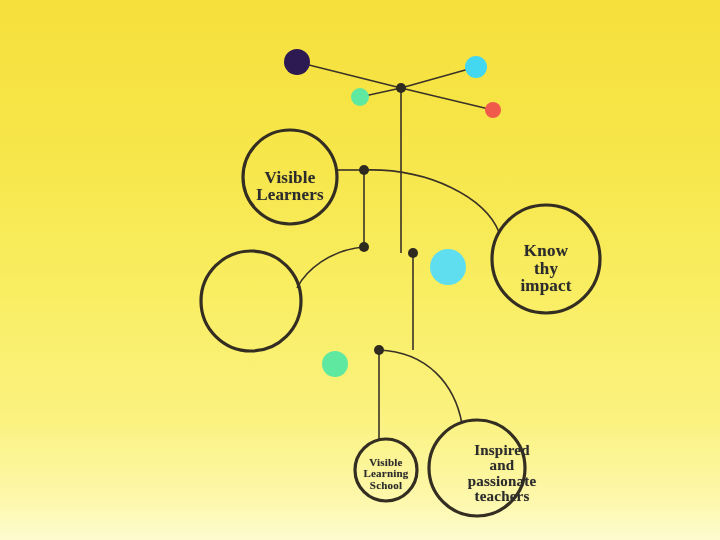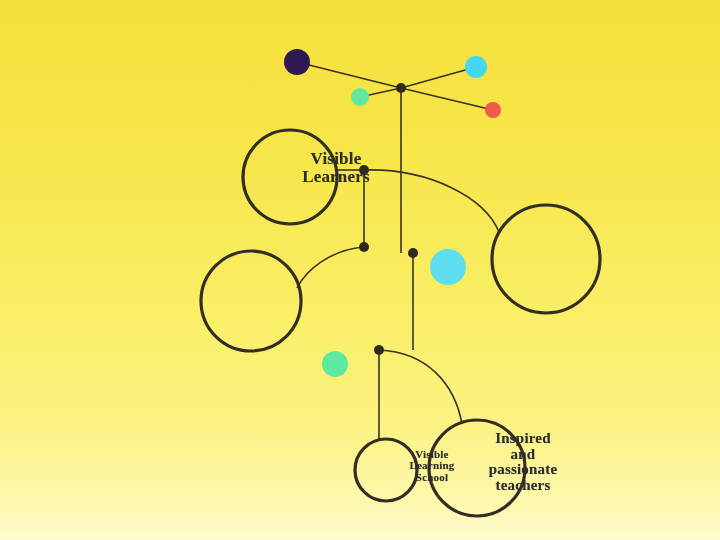--- a/index.html
+++ b/index.html
@@ -21,31 +21,30 @@
   #diagram-svg {
     position: absolute;
     left: 0;
     top: 0;
     width: 720px;
     height: 540px;
   }
   .node-label {
     position: absolute;
     display: flex;
-    align-items: flex-start;
+    align-items: flex-end;
     justify-content: center;
     text-align: center;
     color: #2c2c2c;
     font-weight: bold;
     font-family: "Liberation Serif", serif;
     line-height: 1.04;
     pointer-events: none;
     letter-spacing: 0.2px;
     text-shadow: 0 0 1px rgba(60,60,60,0.35);
-    margin-left: 46px;
   }
   .lbl-visible-learners { font-size: 17px; }
   .lbl-know-thy-impact  { font-size: 17px; }
   .lbl-effective-feedback { font-size: 17px; }
   .lbl-inspired { font-size: 15px; }
   .lbl-vls { font-size: 11px; }
 </style>
 </head>
 <body>
 
@@ -96,23 +95,26 @@
       <circle cx="493" cy="110" r="8" fill="#f05a4b"></circle>
       <circle cx="448" cy="267" r="18" fill="#5fdef0"></circle>
       <circle cx="335" cy="364" r="13" fill="#5fe8a0"></circle>
     </g>
   </svg>
 
   <div class="node-label lbl-visible-learners" style="left:243px; top:150px; width:94px; height:54px;">
     <span>Visible<br>Learners</span>
   </div>
 
+  <div class="node-label lbl-know-thy-impact" style="left:499px; top:223px; width:94px; height:72px;">
+    <span>Know<br>thy<br>impact</span>
+  </div>
 
 
-  <div class="node-label lbl-inspired" style="left:429px; top:431px; width:96px; height:74px;">
+  <div class="node-label lbl-inspired" style="left:429px; top:431px; width:96px; height:74px;padding-left:25px;">
     <span>Inspired<br>and<br>passionate<br>teachers</span>
   </div>
 
   <div class="node-label lbl-vls" style="left:357px; top:449px; width:58px; height:42px;">
     <span>Visible<br>Learning<br>School</span>
   </div>
 
 </div>
 
 </body></html>

